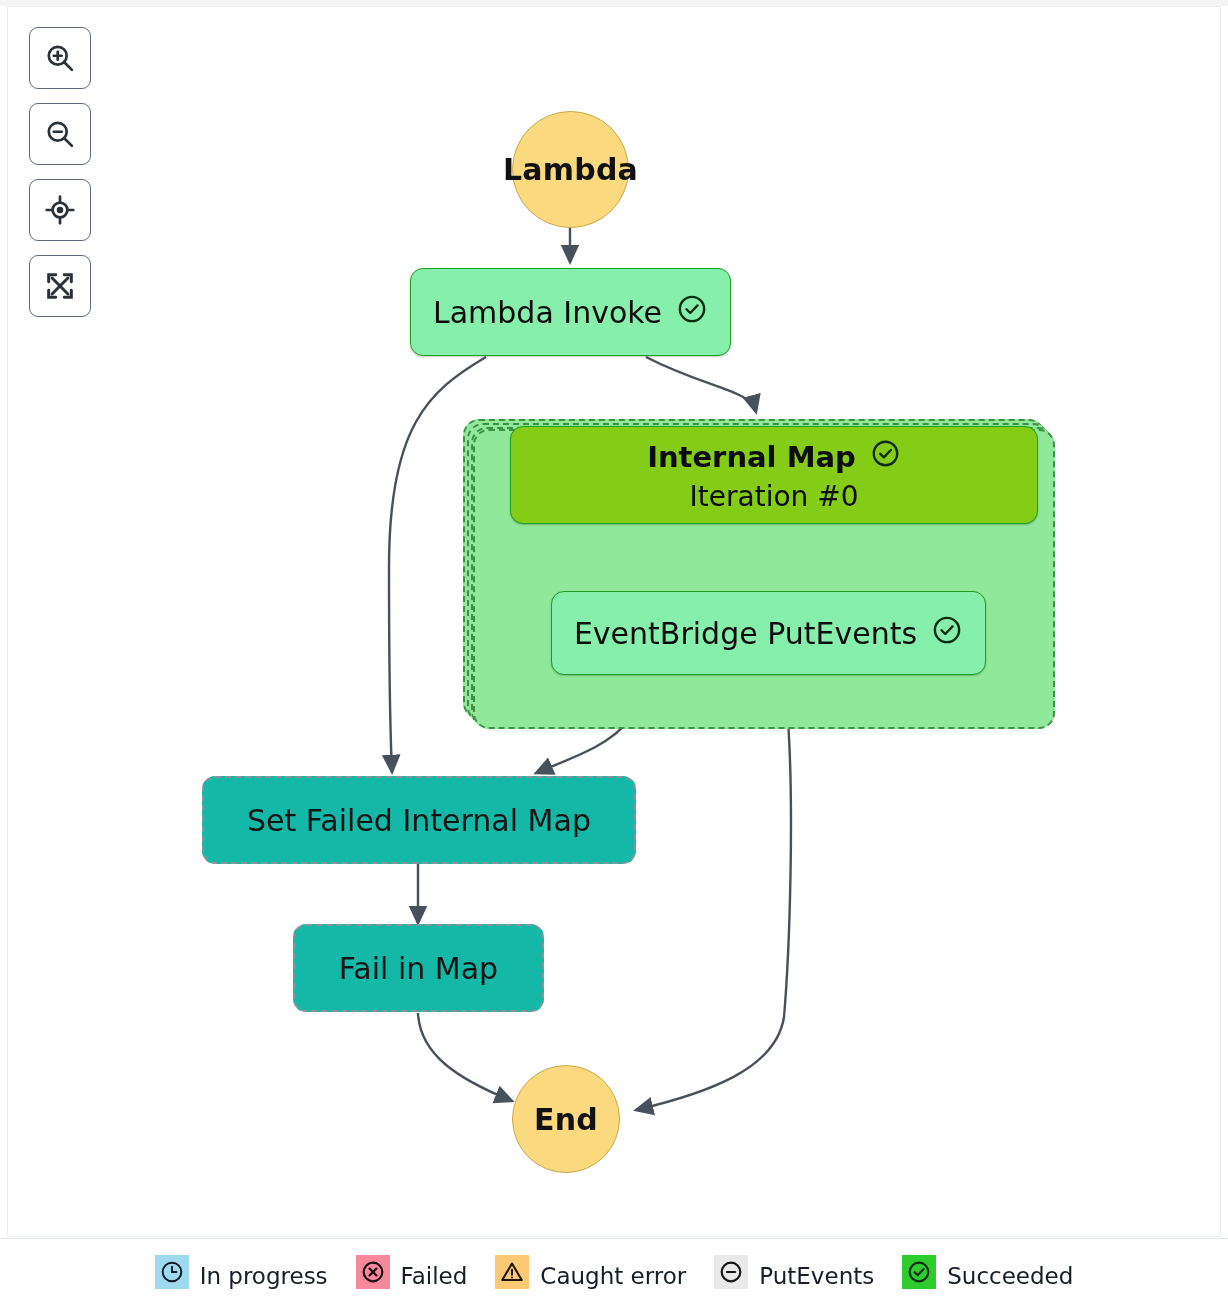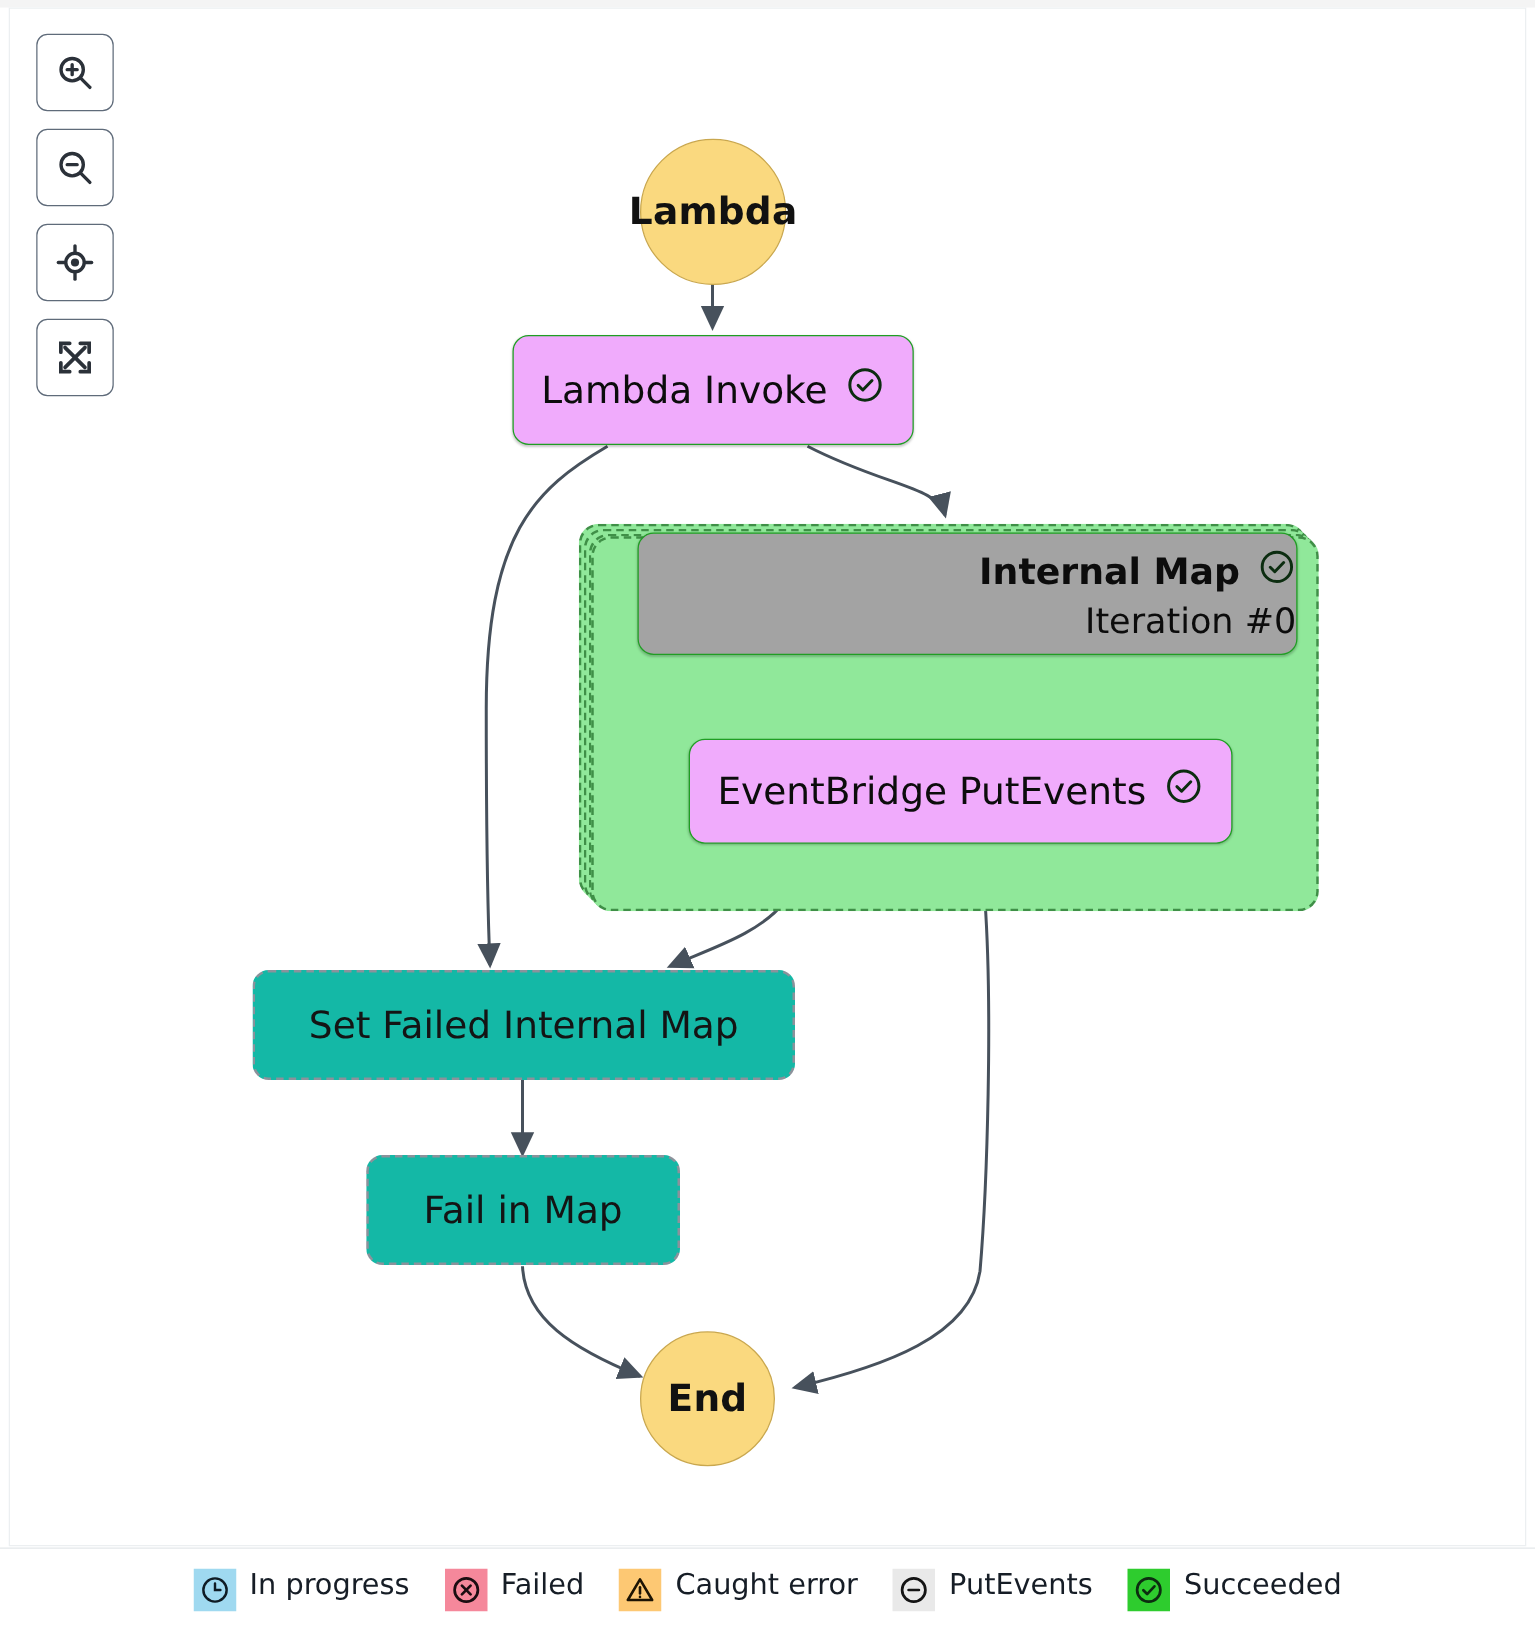--- a/index.html
+++ b/index.html
@@ -82,21 +82,21 @@
     border-radius: 50%;
     background: #fad97f;
     border: 1.5px solid #c9a74e;
     font-size: 30px;
     font-weight: 700;
     color: #111111;
     letter-spacing: .2px;
   }
 
   .task-node {
-    background: #f0abfc;
+    background: #86efac;
     border: 1.6px solid #1f9e23;
     border-radius: 13px;
     color: #0c0c0c;
     font-size: 30px;
     gap: 14px;
     box-shadow: 0 1px 2px rgba(0,0,0,.22);
   }
 
   .pending-node {
     background: #14b8a6;
@@ -126,27 +126,27 @@
     border: 2px dashed #3f8f47;
     border-radius: 16px;
     box-sizing: border-box;
   }
   #map-header {
     position: absolute;
     left: 35px;
     top: -5px;
     width: 528px;
     height: 98px;
-    background: #a3a3a3;
+    background: #84cc16;
     border: 1.6px solid #1f9e23;
     border-radius: 13px;
     box-sizing: border-box;
     display: flex;
     flex-direction: column;
-    align-items: flex-end;
+    align-items: center;
     justify-content: center;
     gap: 4px;
     cursor: pointer;
     box-shadow: 0 1px 2px rgba(0,0,0,.22);
   }
   .map-title-row {
     display: flex;
     align-items: center;
     gap: 14px;
     font-size: 29px;
@@ -168,21 +168,21 @@
     background: #ffffff;
     border-top: 1px solid #e4e7ea;
     display: flex;
     align-items: center;
     justify-content: center;
     gap: 28px;
     box-sizing: border-box;
   }
   .legend-item {
     display: flex;
-    align-items: flex-start;
+    align-items: flex-end;
     gap: 11px;
   }
   .legend-swatch {
     width: 34px;
     height: 34px;
     display: flex;
     align-items: center;
     justify-content: center;
     flex: 0 0 auto;
   }

